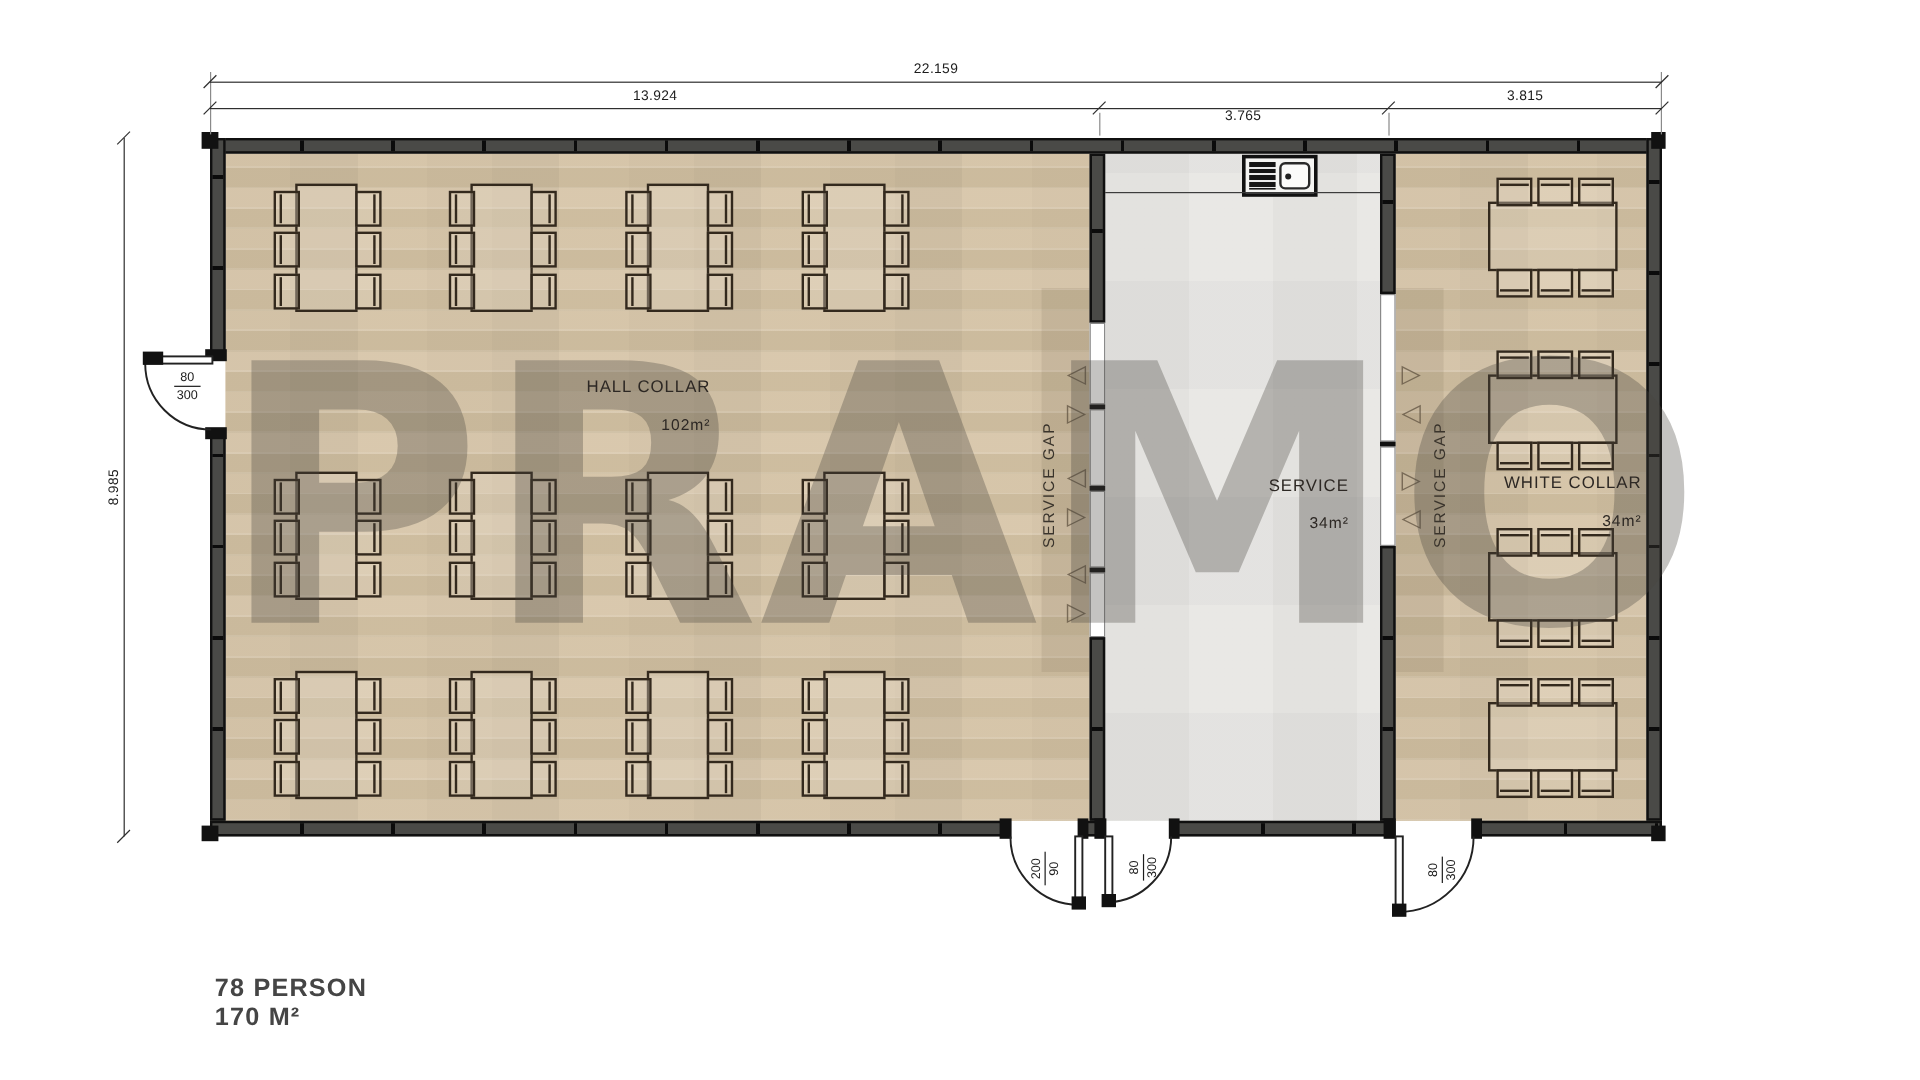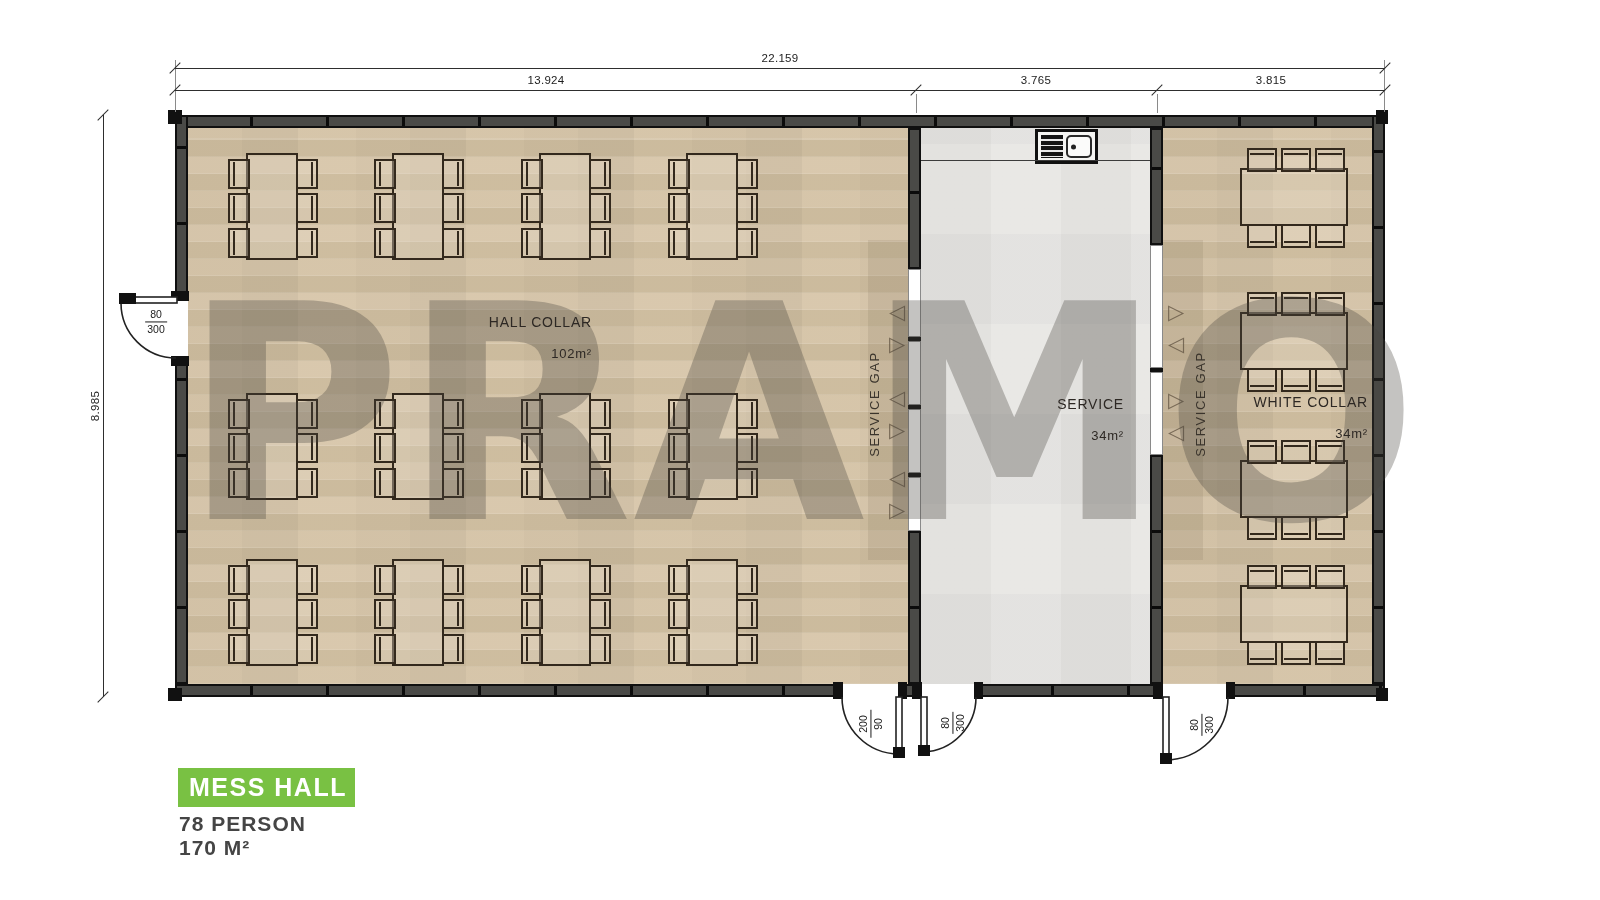--- a/index.html
+++ b/index.html
@@ -338,31 +338,28 @@
   <div class="tick" style="left:175px;top:68px;"></div>
   <div class="tick" style="left:1385px;top:68px;"></div>
   <div class="dim-label" style="left:780px;top:52px;">22.159</div>
 
   <div class="abs dim-line-h" style="left:175px;top:90px;width:1210px;height:0;"></div>
   <div class="tick" style="left:175px;top:90px;"></div>
   <div class="tick" style="left:916px;top:90px;"></div>
   <div class="tick" style="left:1157px;top:90px;"></div>
   <div class="tick" style="left:1385px;top:90px;"></div>
   <div class="dim-label" style="left:546px;top:74px;">13.924</div>
-  <div class="dim-label" style="left:1036px;top:74px;">3.765</div>
+  <div class="dim-label" style="left:1036px;top:91px;">3.765</div>
   <div class="dim-label" style="left:1271px;top:74px;">3.815</div>
   <div class="abs ext" style="left:175px;top:60px;width:1px;height:52px;"></div>
   <div class="abs ext" style="left:1384px;top:60px;width:1px;height:52px;"></div>
   <div class="abs ext" style="left:916px;top:94px;width:1px;height:19px;"></div>
   <div class="abs ext" style="left:1157px;top:94px;width:1px;height:19px;"></div>
 
   <div class="abs dim-line-v" style="left:103px;top:115px;width:0;height:582px;"></div>
   <div class="tick" style="left:103px;top:115px;"></div>
   <div class="tick" style="left:103px;top:697px;"></div>
   <div class="dim-label rot" style="left:95px;top:406px;">8.985</div>
 
-  <div class="abs legend-box" style="left: 178px; top: 768px; width: 177px; height: 39px; background: rgb(121, 193, 67);">
-    <span class="legend-title">MESS HALL</span>
-  </div>
   <div class="abs legend-line" style="left:179px;top:812px;">78 PERSON</div>
   <div class="abs legend-line" style="left:179px;top:836px;">170 M²</div>
 
 </div>
 
 </body></html>

